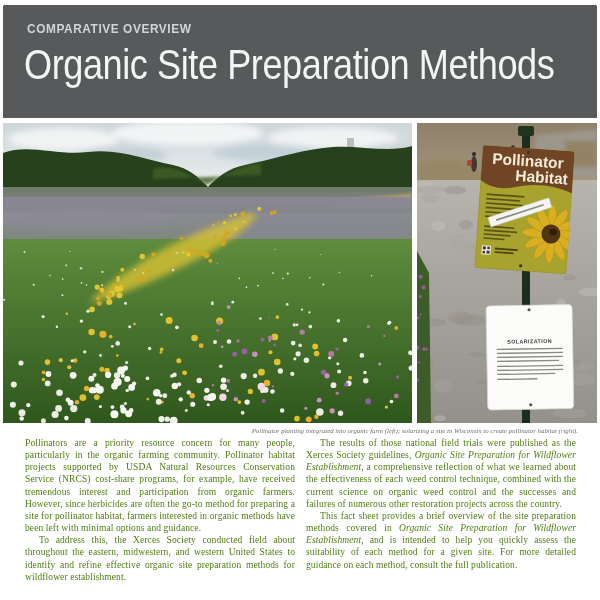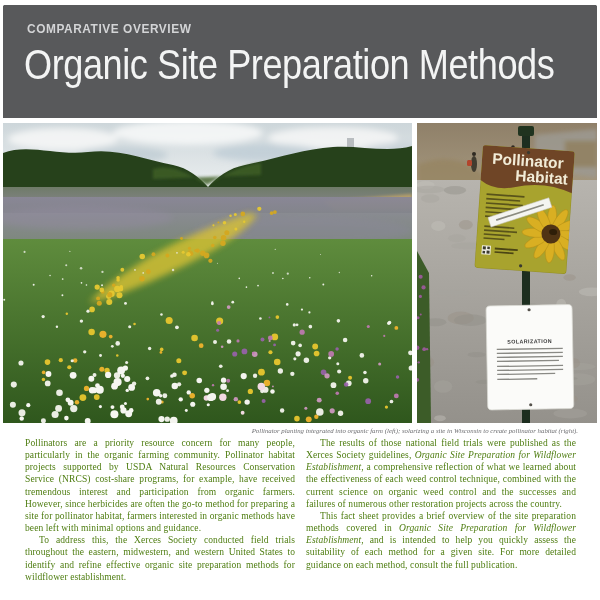--- a/index.html
+++ b/index.html
@@ -547,20 +547,20 @@
         </g>
       </svg>
     </figure>
   </div>
 
   <p class="caption">Pollinator planting integrated into organic farm (left); solarizing a site in Wisconsin to create pollinator habitat (right).</p>
 
   <main class="body-columns">
     <div class="col">
       <p><span>Pollinators are a priority resource concern for many people, particularly in the organic farming community. Pollinator habitat projects supported by USDA Natural Resources Conservation Service (NRCS) cost-share programs, for example, have received tremendous interest and participation from organic farmers. However, since herbicides are often the go-to method for preparing a site for pollinator habitat, farmers interested in organic methods have been left with minimal options and guidance.</span></p>
-      <p class="indent"><span>To address this, the Xerces Society conducted field trials throughout the eastern, midwestern, and western United States to identify and refine effective organic site preparation methods for wildflower establishment.</span></p>
+      <p class="indent"><span>To address this, the Xerces Society conducted field about throughout the eastern, midwestern, and western United States to identify and refine effective organic site preparation methods for wildflower establishment.</span></p>
     </div>
     <div class="col">
       <p class="indent"><span>The results of those national field trials were published as the Xerces Society guidelines, </span><span class="it">Organic Site Preparation for Wildflower Establishment</span><span>, a comprehensive reflection of what we learned about the effectiveness of each weed control technique, combined with the current science on organic weed control and the successes and failures of numerous other restoration projects across the country.</span></p>
       <p class="indent"><span>This fact sheet provides a brief overview of the site preparation methods covered in </span><span class="it">Organic Site Preparation for Wildflower Establishment</span><span>, and is intended to help you quickly assess the suitability of each method for a given site. For more detailed guidance on each method, consult the full publication.</span></p>
     </div>
   </main>
 </div>
 
 </body></html>

